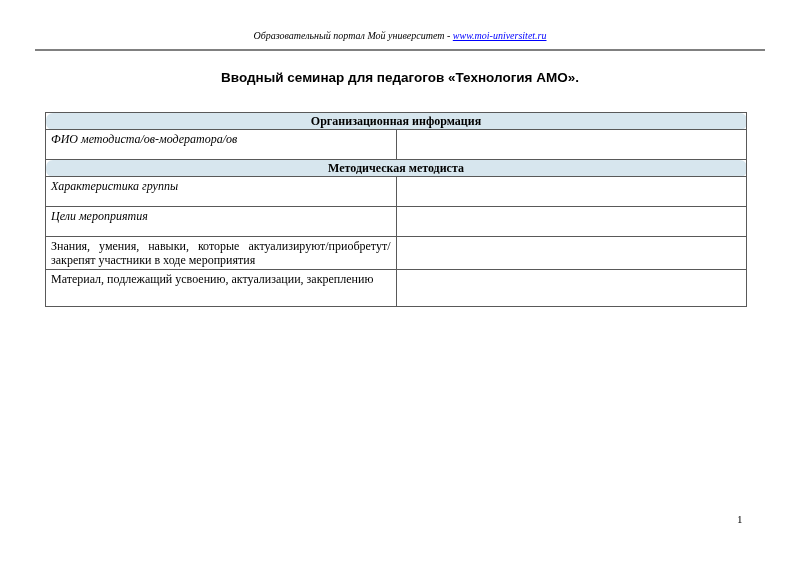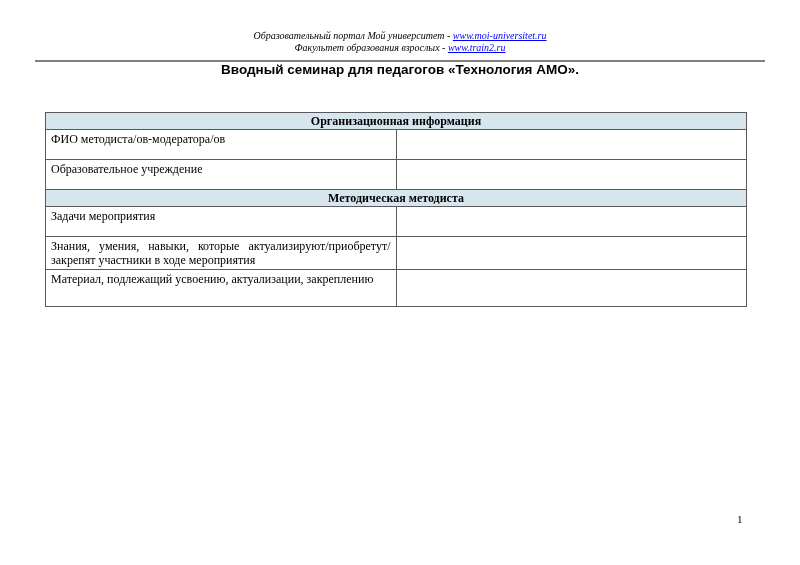--- a/index.html
+++ b/index.html
@@ -26,20 +26,21 @@
     color: #0000ff;
     text-decoration: underline;
     cursor: pointer;
   }
   .header-rule {
     height: 0;
     border-top: 2px solid #808080;
     margin: 7px 35px 0 35px;
   }
   .doc-title {
+    margin-top: 19px;
     text-align: center;
     font-family: "Liberation Sans", sans-serif;
     font-weight: bold;
     font-size: 13.5px;
   }
   table.info-table {
     position: absolute;
     left: 45px;
     top: 112px;
     width: 702px;
@@ -53,65 +54,65 @@
     padding: 2px 5px;
     line-height: 14px;
   }
   tr.section-row td {
     background: #d7e6ee;
     text-align: center;
     font-weight: bold;
     padding: 0 2px 1px 2px;
     height: 15px;
     vertical-align: middle;
+    border-radius: 7px;
   }
   td.label-cell { width: 193px; }
   td.value-cell { }
-  tr.std-row    { height: 30px; }
+  tr.std-row    { height: 30px; font-style: italic; }
   tr.tall-row-3 { height: 31px; }
   tr.tall-row-2 { height: 37px; margin-top: 30px; }
   td.justified  { text-align: justify; }
   .page-number {
     position: absolute;
     left: 737px;
     top: 513px;
     font-size: 11px;
   }
 </style>
 </head>
 <body>
 
 <div class="doc-header">
   <div><span>Образовательный портал Мой университет - </span><a>www.moi-universitet.ru</a></div>
-  <div><span>Факультет образования взрослых - </span><a>www.train2.ru</a></div>
 </div>
 
 <div class="header-rule"></div>
 
 <div class="doc-title">Вводный семинар для педагогов «Технология АМО».</div>
 
 <table class="info-table">
   <tbody>
     <tr class="section-row">
       <td colspan="2">Организационная информация</td>
     </tr>
     <tr class="std-row">
       <td class="label-cell">ФИО методиста/ов-модератора/ов</td>
       <td class="value-cell"></td>
     </tr>
-    <tr class="std-row">
-      <td class="label-cell">Образовательное учреждение</td>
-      <td class="value-cell"></td>
-    </tr>
 
     <tr class="section-row">
       <td colspan="2">Методическая методиста</td>
     </tr>
     <tr class="std-row">
-      <td class="label-cell">Задачи мероприятия</td>
+      <td class="label-cell">Характеристика группы</td>
+      <td class="value-cell"></td>
+    </tr>
+    <tr class="std-row">
+      <td class="label-cell">Цели мероприятия</td>
       <td class="value-cell"></td>
     </tr>
     <tr class="tall-row-3">
       <td class="label-cell justified">Знания, умения, навыки, которые актуализируют/приобретут/закрепят участники в ходе мероприятия</td>
       <td class="value-cell"></td>
     </tr>
     <tr class="tall-row-2">
       <td class="label-cell justified">Материал, подлежащий усвоению, актуализации, закреплению</td>
       <td class="value-cell"></td>
     </tr>

